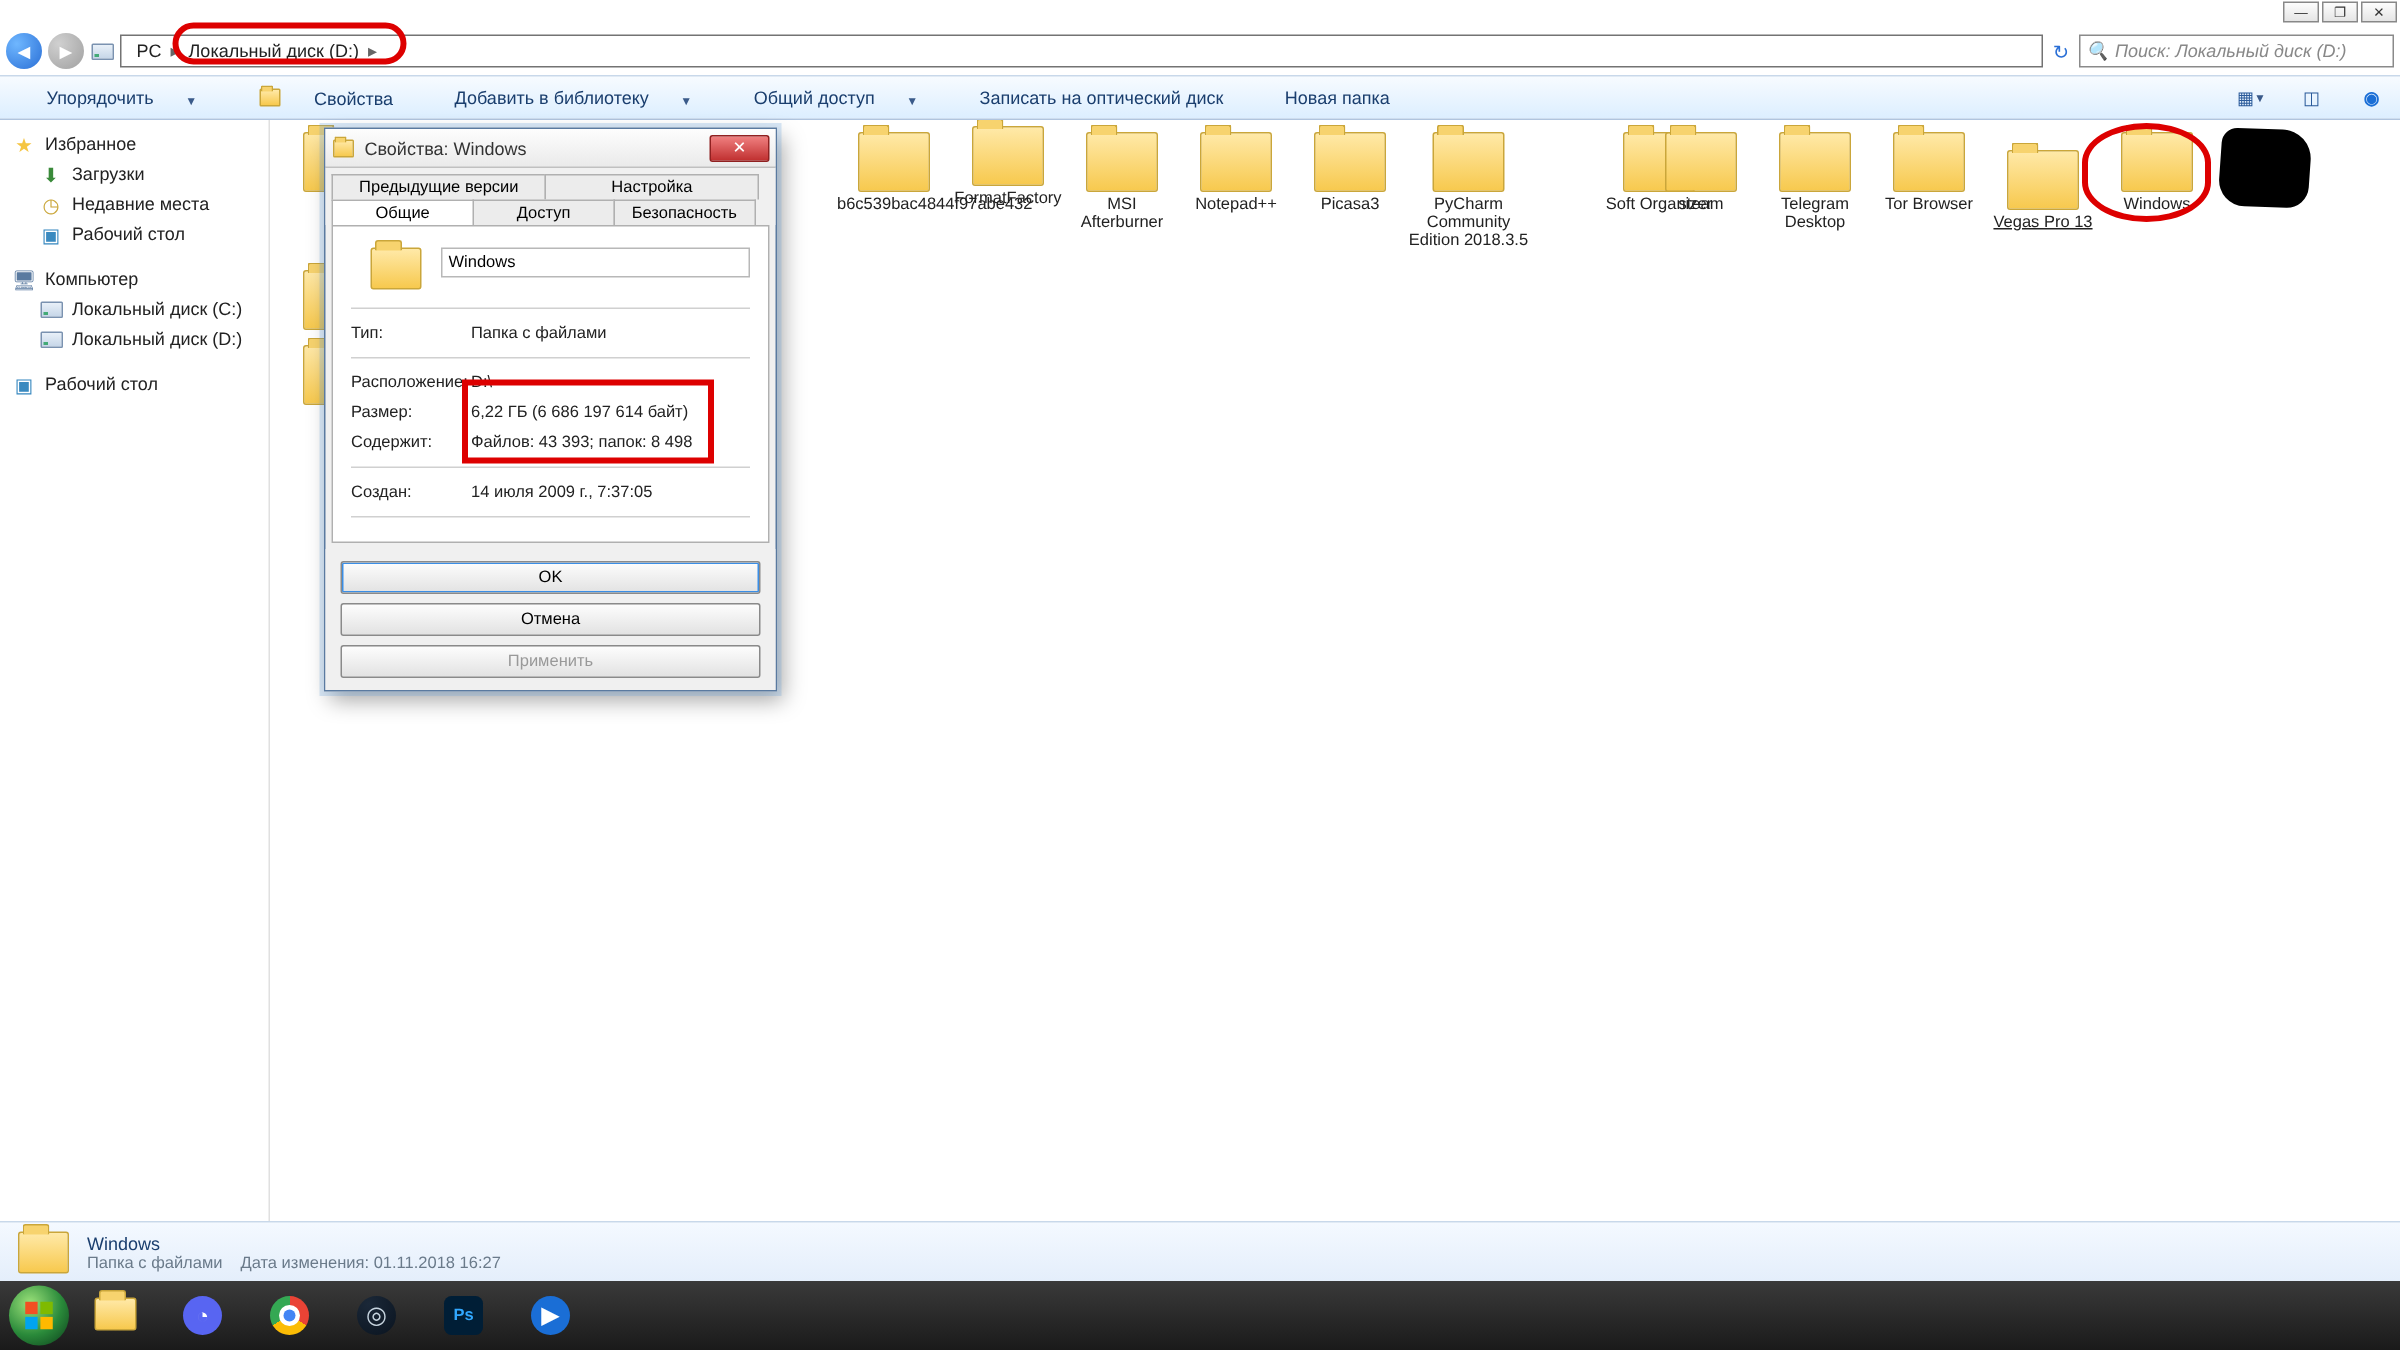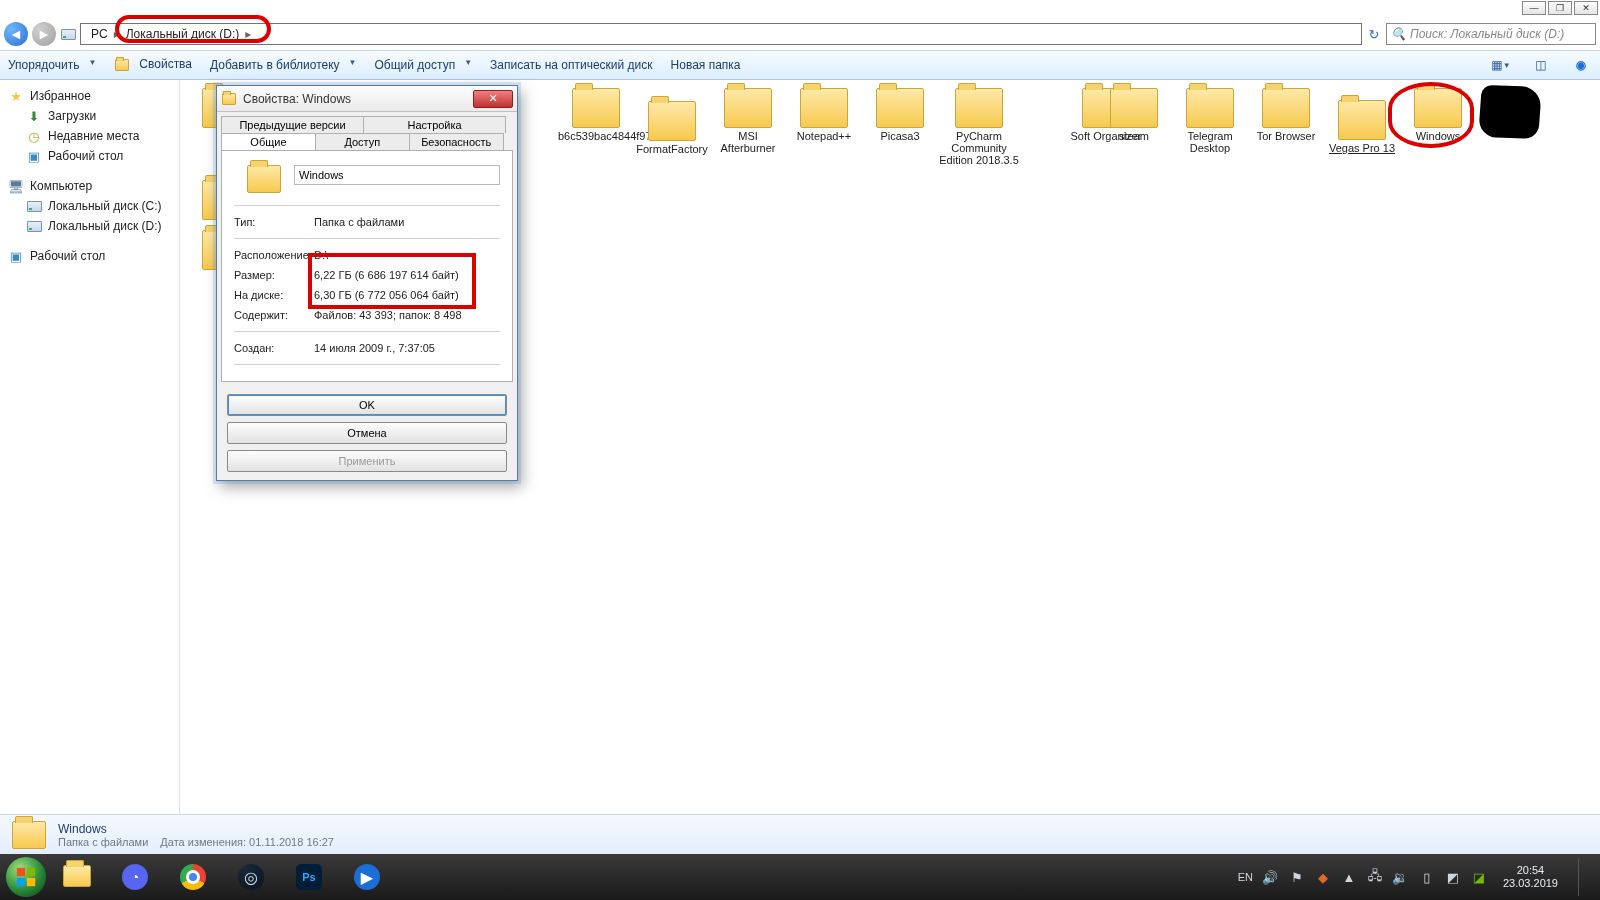--- a/index.html
+++ b/index.html
@@ -15,21 +15,21 @@
 .navbtn { width:24px; height:24px; border-radius:50%; background: radial-gradient(circle at 30% 30%, #6fb7ff, #2a6fd6); display:flex;align-items:center;justify-content:center; color:#fff; font-size:14px; cursor:pointer;}
 .navbtn.disabled { background: radial-gradient(circle at 30% 30%, #d0d0d0,#a0a0a0); }
 .addrbox { flex:1; height:22px; border:1px solid #737373; background:#fff; display:flex; align-items:center; font-size:12px; color:#333; padding:0 4px; }
 .crumb { padding:0 6px; color:#222; }
 .chev { color:#666; }
 .addr-ann { position:absolute; border:4px solid #d00; border-radius:16px; pointer-events:none; }
 .searchbox { width:210px; height:22px; border:1px solid #8a8a8a; display:flex; align-items:center; padding:0 4px; font-size:12px; color:#888; font-style:italic; }
 
 
 .toolbar { position:absolute; top:50px; left:0; right:0; height:30px; background: linear-gradient(#f7fbff,#dceeff); border-top:1px solid #c8d8ea; border-bottom:1px solid #b0c4de; display:flex; align-items:center; padding:0 8px; gap:18px; font-size:12px; color:#1a3e6e; }
-.toolbar .item { display:flex; align-items:flex-start; gap:9px; cursor:pointer; }
+.toolbar .item { display:flex; align-items:flex-end; gap:21px; cursor:pointer;margin-left:23px; }
 .toolbar .dd { font-size:8px; color:#3a5a8a; }
 .toolbar .spacer { flex:1; }
 .toolbar .iconbtn { width:22px; height:22px; display:flex;align-items:center;justify-content:center; cursor:pointer; color:#2a5a9a; }
 
 
 .sidebar { position:absolute; top:80px; left:0; width:180px; bottom:86px; background:#fff; border-right:1px solid #e0e0e0; font-size:12px; color:#222; padding:6px 0; }
 .tree-group { margin-bottom:10px; }
 .tree-title { display:flex; align-items:center; gap:6px; padding:2px 8px; }
 .tree-item { display:flex; align-items:center; gap:6px; padding:2px 8px 2px 26px; cursor:pointer; }
 .ico { width:16px; height:16px; display:inline-flex; align-items:center; justify-content:center; font-size:13px; }
@@ -207,21 +207,21 @@
         <div class="bigfolder"></div>
       </div>
     <div class="iconwrap" style="left:8px; top:150px;">
         <div class="bigfolder"></div>
       </div>
 
     <div class="iconwrap" style="left:378px; top:8px;">
         <div class="bigfolder"></div>
         <div>b6c539bac4844f97abe432</div>
       </div>
-    <div class="iconwrap" style="left:454px; top:21px;">
+    <div class="iconwrap" style="left:454px; top:4px;">
         <div class="bigfolder"></div>
         <div>FormatFactory</div>
       </div>
     <div class="iconwrap" style="left:530px; top:8px;">
         <div class="bigfolder"></div>
         <div>MSI Afterburner</div>
       </div>
     <div class="iconwrap" style="left:606px; top:8px;">
         <div class="bigfolder"></div>
         <div>Notepad++</div>
@@ -292,24 +292,20 @@
           <span class="v">Папка с файлами</span>
         </div>
       <div class="hr"></div>
       <div class="proprow">
           <span class="k">Расположение:</span>
           <span class="v">D:\</span>
         </div>
       <div class="proprow">
           <span class="k">Размер:</span>
           <span class="v">6,22 ГБ (6 686 197 614 байт)</span>
-        </div>
-      <div class="proprow">
-          <span class="k">На диске:</span>
-          <span class="v">6,30 ГБ (6 772 056 064 байт)</span>
         </div>
       <div class="proprow">
           <span class="k">Содержит:</span>
           <span class="v">Файлов: 43 393; папок: 8 498</span>
         </div>
       <div class="hr"></div>
       <div class="proprow">
           <span class="k">Создан:</span>
           <span class="v">14 июля 2009 г., 7:37:05</span>
         </div>
@@ -357,32 +353,15 @@
     <div class="taskbtn">
         <span style="width:26px;height:26px;border-radius:50%;background:radial-gradient(circle at 30% 20%,#1b2838,#0a1420);display:flex;align-items:center;justify-content:center;color:#c7d5e0;">◎</span>
       </div>
     <div class="taskbtn">
         <span style="width:26px;height:26px;border-radius:5px;background:#001e36;display:flex;align-items:center;justify-content:center;color:#31a8ff;font-size:11px;font-weight:bold;">Ps</span>
       </div>
     <div class="taskbtn">
         <span style="width:26px;height:26px;border-radius:50%;background:#1a6ed6;display:flex;align-items:center;justify-content:center;color:#fff;">▶</span>
       </div>
     <div class="spacer"></div>
-    <div class="tray">
-      <span>EN</span>
-      <span class="ico-t">🔊</span>
-      <span class="ico-t">⚑</span>
-      <span class="ico-t" style="color:#e06a2a;">◆</span>
-      <span class="ico-t">▲</span>
-      <span class="ico-t">🖧</span>
-      <span class="ico-t">🔉</span>
-      <span class="ico-t">▯</span>
-      <span class="ico-t">◩</span>
-      <span class="ico-t" style="color:#76b900;">◪</span>
-      <div class="clock">
-        <div>20:54</div>
-        <div>23.03.2019</div>
-      </div>
-      <div class="showdesk"></div>
-    </div>
   </div>
 
 </div>
 
 </body></html>

